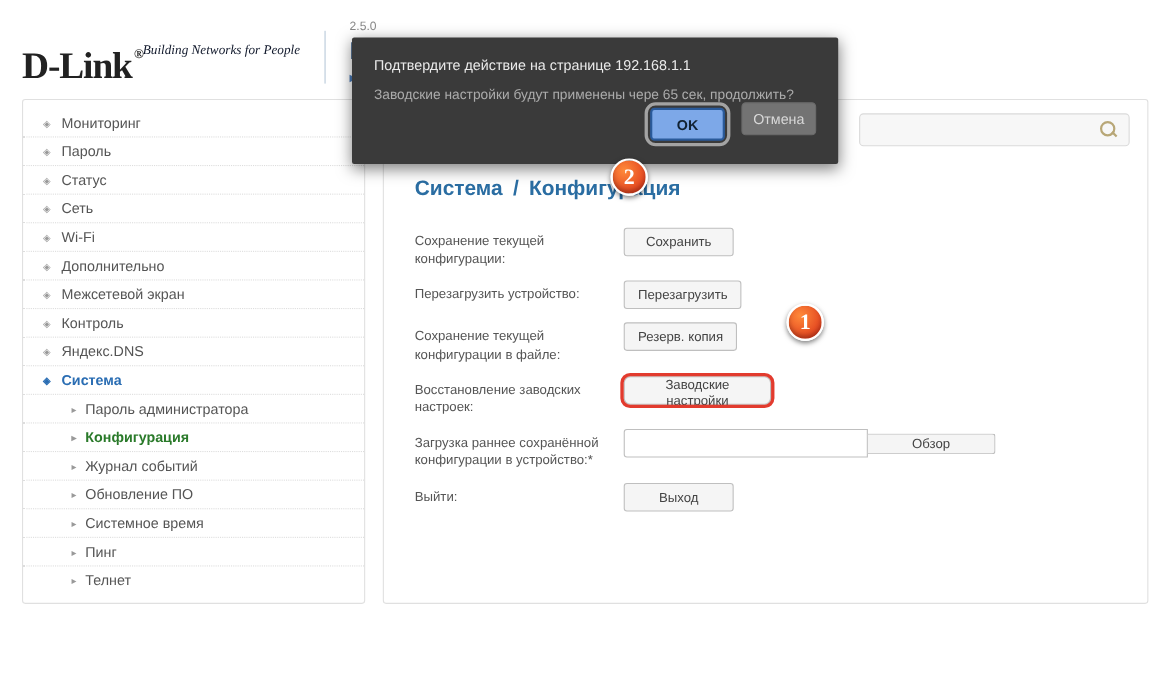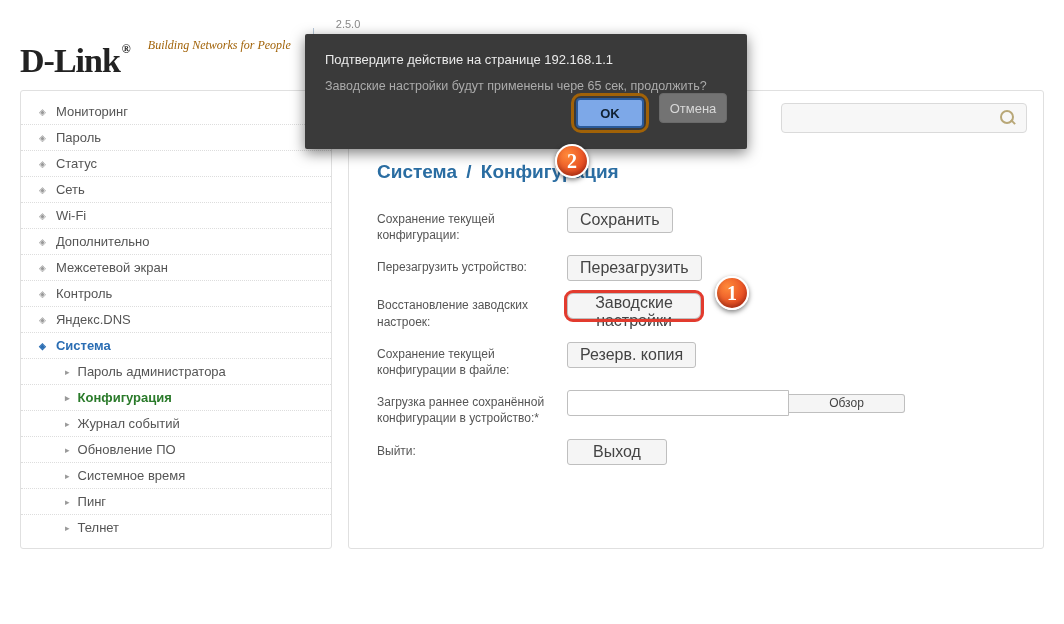--- a/index.html
+++ b/index.html
@@ -3,21 +3,21 @@
 <meta charset="utf-8">
 <style>
 * { box-sizing: border-box; margin: 0; padding: 0; }
 body { font-family: Arial, Helvetica, sans-serif; background: #fff; color: #333; }
 .page { width: 1064px; height: 624px; position: relative; overflow: hidden; padding: 18px 20px 0 20px; }
 
 .header { display: flex; align-items: flex-end; gap: 16px; margin-bottom: 10px; }
 .logo-block { display: flex; flex-direction: row; align-items: flex-start; }
 .logo-word { font-family: Georgia, 'Times New Roman', serif; font-size: 34px; font-weight: 900; color: #222; letter-spacing: -1px; display: flex; align-items: flex-start; }
 .logo-word .reg { font-size: 12px; vertical-align: super; margin-left: 2px; }
-.logo-tag { font-family: Georgia, serif; font-size: 12px; font-style: italic; color: #a16207; margin-top: -4px; margin-left: 18px; }
+.logo-tag { font-family: Georgia, serif; font-size: 12px; font-style: italic; color: #0f172a; margin-top: -4px; }
 .vdiv { width: 1px; height: 48px; background: #b8c9da; margin: 0 6px 4px 6px; }
 .header-right { display: flex; flex-direction: column; gap: 4px; padding-bottom: 2px; }
 .ver { font-size: 11px; color: #888; }
 .model { font-family: Arial; font-size: 22px; font-weight: 700; color: #4a6a8f; letter-spacing: 0.5px; }
 .crumbs { font-size: 12px; color: #4a7bb8; display: flex; align-items: center; gap: 6px; }
 .crumbs .tri { color: #4a7bb8; font-size: 9px; }
 .crumbs a { color: #4a7bb8; text-decoration: none; }
 
 .body-row { display: flex; gap: 16px; }
 .sidebar { width: 312px; border: 1px solid #e0e0e0; border-radius: 3px; padding: 8px 0; background: #fff; }
@@ -35,34 +35,34 @@
 .search-box { width: 246px; height: 30px; border: 1px solid #dadada; border-radius: 4px; background: #f7f7f7; display: flex; align-items: center; justify-content: flex-end; padding-right: 10px; }
 .mag { width: 16px; height: 16px; position: relative; }
 .mag::before { content: ""; position: absolute; width: 10px; height: 10px; border: 2px solid #b8a777; border-radius: 50%; left: 0; top: 0; }
 .mag::after { content: ""; position: absolute; width: 6px; height: 2px; background: #b8a777; transform: rotate(45deg); left: 10px; top: 11px; }
 
 .page-title { font-size: 19px; color: #2a6da2; font-weight: 700; margin: 0 0 24px 12px; }
 .page-title .sep { color: #2a6da2; margin: 0 4px; }
 .form { margin-left: 12px; }
 .form-row { display: flex; align-items: flex-start; margin-bottom: 12px; }
 .form-label { width: 190px; font-size: 12px; color: #555; line-height: 1.35; padding-top: 4px; }
-.btn { min-width: 100px; height: 26px; padding: 0 12px; font-size: 16px; color: #444; background: #f5f5f5; border: 1px solid #bfbfbf; border-radius: 3px; cursor: pointer; }
+.btn { min-width: 100px; height: 26px; padding: 0 12px; font-size: 12px; color: #444; background: #f5f5f5; border: 1px solid #bfbfbf; border-radius: 3px; cursor: pointer; }
 .btn-wide { width: 134px; }
 .file-row { display: flex; align-items: center; }
 .file-input { width: 222px; height: 26px; border: 1px solid #bfbfbf; border-radius: 3px 0 0 3px; background: #fff; }
 .file-browse { width: 116px; height: 19px; border: 1px solid #bfbfbf; border-left: none; border-radius: 0 3px 3px 0; background: #f5f5f5; font-size: 12px; color: #444; cursor: pointer; }
 .btn-highlight { outline: 3px solid #e23b2e; outline-offset: 0; box-shadow: 0 0 0 3px rgba(226,59,46,0.2); border-radius: 6px; }
 
-.modal { position: absolute; left: 305px; top: 34px; width: 442px; background: #3a3a3a; color: #d8d8d8; border-radius: 2px; box-shadow: 0 4px 14px rgba(0,0,0,0.5); padding: 18px 20px 16px 20px; font-size: 13px; z-index: 100; }
+.modal { position: absolute; left: 320px; top: 34px; width: 442px; background: #3a3a3a; color: #d8d8d8; border-radius: 2px; box-shadow: 0 4px 14px rgba(0,0,0,0.5); padding: 18px 20px 16px 20px; font-size: 13px; z-index: 100; }
 .modal-title { color: #eaeaea; margin-bottom: 12px; }
 .modal-msg { color: #ababab; font-size: 12.5px; }
 .modal-actions { display: flex; justify-content: flex-end; gap: 10px; }
 .mbtn { min-width: 68px; height: 30px; border-radius: 4px; border: 1px solid #6a6a6a; background: #737373; color: #d8d8d8; font-size: 13px; cursor: pointer; }
 .mbtn-primary { background: #7da8e8; border: 2px solid #2a5a9a; color: #123; font-weight: 700; }
-.mbtn-primary-wrap { border: 3px solid #a16207; border-radius: 10px; padding: 2px; display: inline-flex; }
+.mbtn-primary-wrap { border: 3px solid #a3a3a3; border-radius: 10px; padding: 2px; display: inline-flex; }
 
 .step-badge { position: absolute; width: 34px; height: 34px; border-radius: 50%; background: radial-gradient(circle at 35% 30%, #ff8a3a, #d82a16); border: 2px solid #fff; box-shadow: 0 2px 5px rgba(0,0,0,0.5), inset 0 -3px 4px rgba(0,0,0,0.25); color: #fff; font-weight: 900; font-size: 20px; display: flex; align-items: center; justify-content: center; z-index: 200; font-family: Georgia, serif; }
 .step1 { left: 715px; top: 276px; }
 .step2 { left: 555px; top: 144px; }
 </style>
 </head>
 <body>
 <div class="page">
 
 <div class="header">
@@ -175,26 +175,26 @@
     <div class="form">
       <div class="form-row">
         <div class="form-label">Сохранение текущей конфигурации:</div>
         <button class="btn">Сохранить</button>
       </div>
       <div class="form-row">
         <div class="form-label">Перезагрузить устройство:</div>
         <button class="btn">Перезагрузить</button>
       </div>
       <div class="form-row">
+        <div class="form-label">Сохранение текущей конфигурации в файле:</div>
+        <button class="btn">Резерв. копия</button>
+      </div>
+      <div class="form-row">
         <div class="form-label">Восстановление заводских настроек:</div>
         <button class="btn btn-wide btn-highlight">Заводские настройки</button>
-      </div>
-      <div class="form-row">
-        <div class="form-label">Сохранение текущей конфигурации в файле:</div>
-        <button class="btn">Резерв. копия</button>
       </div>
       <div class="form-row">
         <div class="form-label">Загрузка раннее сохранённой конфигурации в устройство:*</div>
         <div class="file-row">
           <div class="file-input"></div>
           <button class="file-browse">Обзор</button>
         </div>
       </div>
       <div class="form-row">
         <div class="form-label">Выйти:</div>

